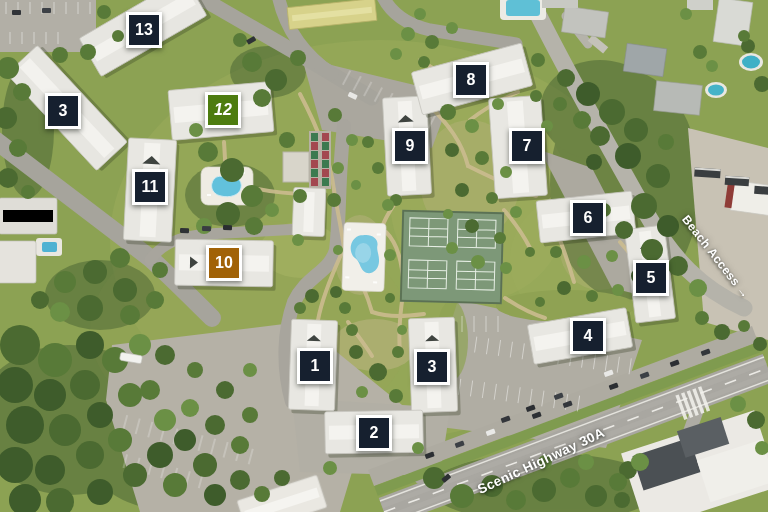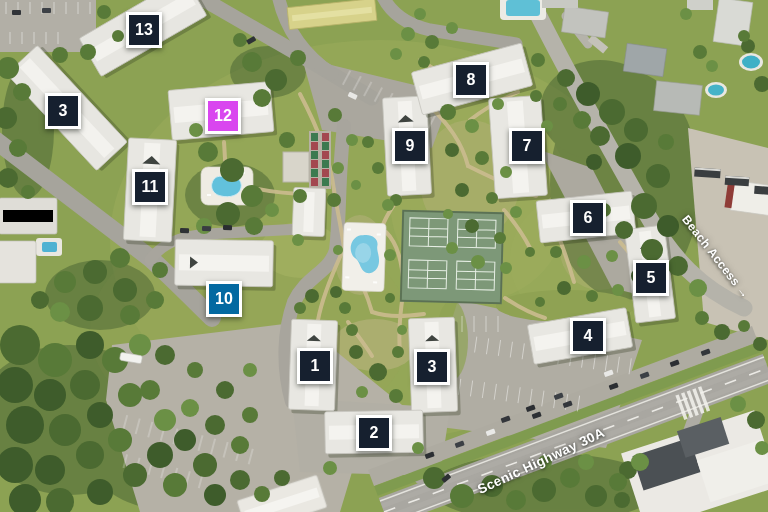--- a/index.html
+++ b/index.html
@@ -579,27 +579,27 @@
       </div>
       <div class="bldg-marker" style="left: 527px; top: 146px; background: rgb(22, 32, 47); border-color: rgb(255, 255, 255);">
         <span style="color: rgb(255, 255, 255);">7</span>
       </div>
       <div class="bldg-marker" style="left: 471px; top: 80px; background: rgb(22, 32, 47); border-color: rgb(255, 255, 255);">
         <span style="color: rgb(255, 255, 255);">8</span>
       </div>
       <div class="bldg-marker" style="left: 410px; top: 146px; background: rgb(22, 32, 47); border-color: rgb(255, 255, 255);">
         <span style="color: rgb(255, 255, 255);">9</span>
       </div>
-      <div class="bldg-marker" style="left: 224px; top: 263px; background: #0369a1; border-color: rgb(255, 255, 255); margin-top: 36px;">
+      <div class="bldg-marker" style="left: 224px; top: 263px; background: #a16207; border-color: rgb(255, 255, 255);">
         <span style="color: rgb(255, 255, 255);">10</span>
       </div>
       <div class="bldg-marker" style="left: 150px; top: 187px; background: rgb(22, 32, 47); border-color: rgb(255, 255, 255);">
         <span style="color: rgb(255, 255, 255);">11</span>
       </div>
-      <div class="bldg-marker" style="left: 223px; top: 116px; background: #d946ef; border-color: rgb(255, 255, 255);">
+      <div class="bldg-marker" style="left: 223px; top: 110px; background: #4d7c0f; border-color: rgb(255, 255, 255); font-style: italic;">
         <span style="color: rgb(255, 255, 255);">12</span>
       </div>
       <div class="bldg-marker" style="left: 144px; top: 30px; background: rgb(22, 32, 47); border-color: rgb(255, 255, 255);">
         <span style="color: rgb(255, 255, 255);">13</span>
       </div>
       <div class="bldg-marker" style="left: 63px; top: 111px; background: rgb(22, 32, 47); border-color: rgb(255, 255, 255);">
         <span style="color: rgb(255, 255, 255);">3</span>
       </div>
       <div class="road-label" style="left: 716px; top: 257px; font-size: 12px; transform: translate(-50%, -50%) rotate(52deg);">Beach Access →</div>
       <div class="road-label" style="left: 541px; top: 461px; font-size: 13.5px; transform: translate(-50%, -50%) rotate(-25deg);">Scenic Highway 30A</div>

